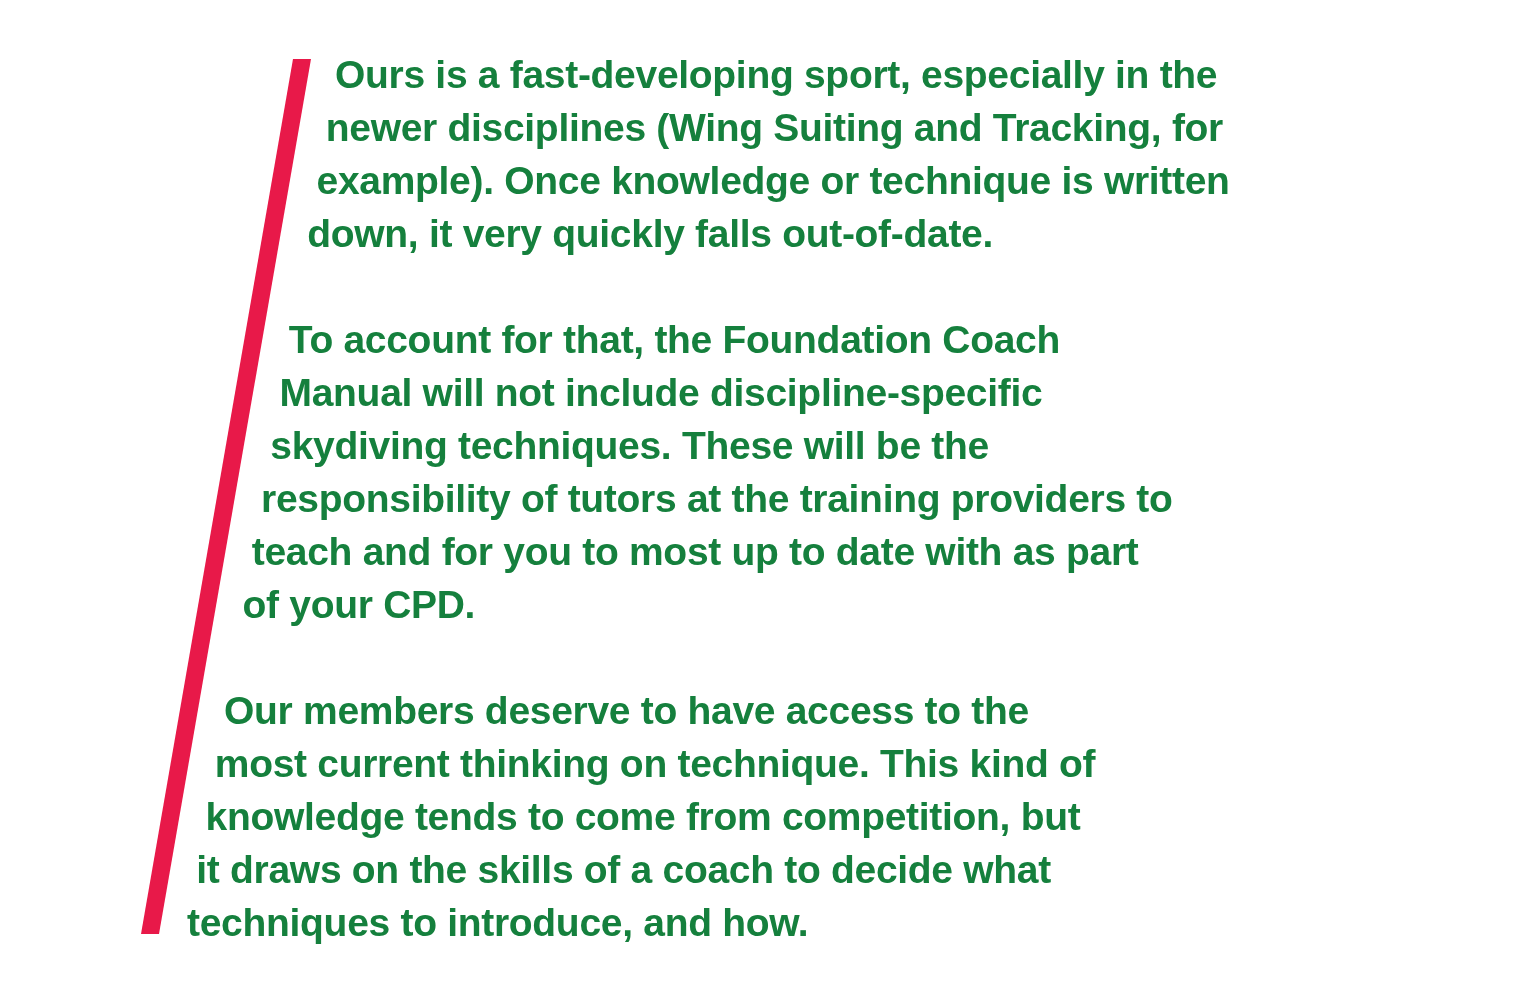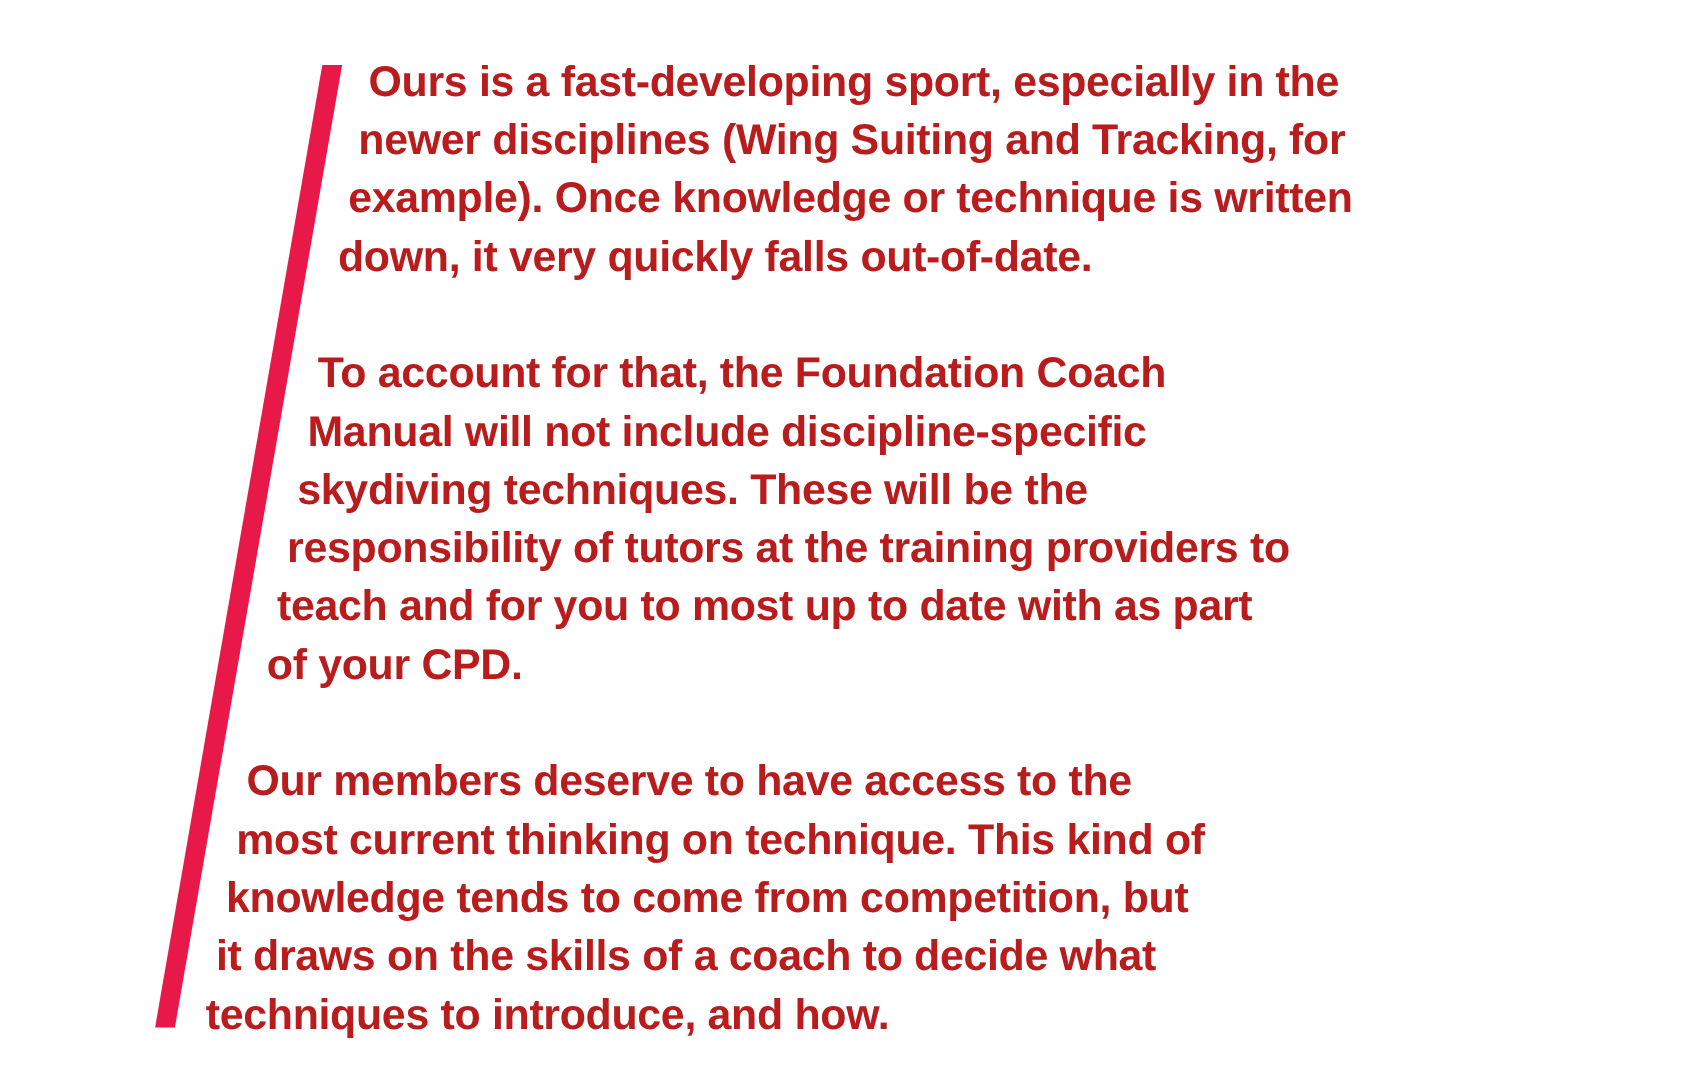--- a/index.html
+++ b/index.html
@@ -25,21 +25,21 @@
     pointer-events: none;
   }
   .quote-text {
     position: absolute;
     left: 0;
     top: 0;
     width: 1536px;
     height: 988px;
     box-sizing: border-box;
     padding: 48px 90px 0 0;
-    color: #b91c1c;
+    color: #15803d;
     font-size: 39px;
     line-height: 53px;
     font-weight: 600;
     letter-spacing: -0.3px;
   }
   .diag-spacer {
     float: left;
     width: 360px;
     height: 940px;
     shape-outside: polygon(0 0, 335px 0, 171px 940px, 0 940px);

